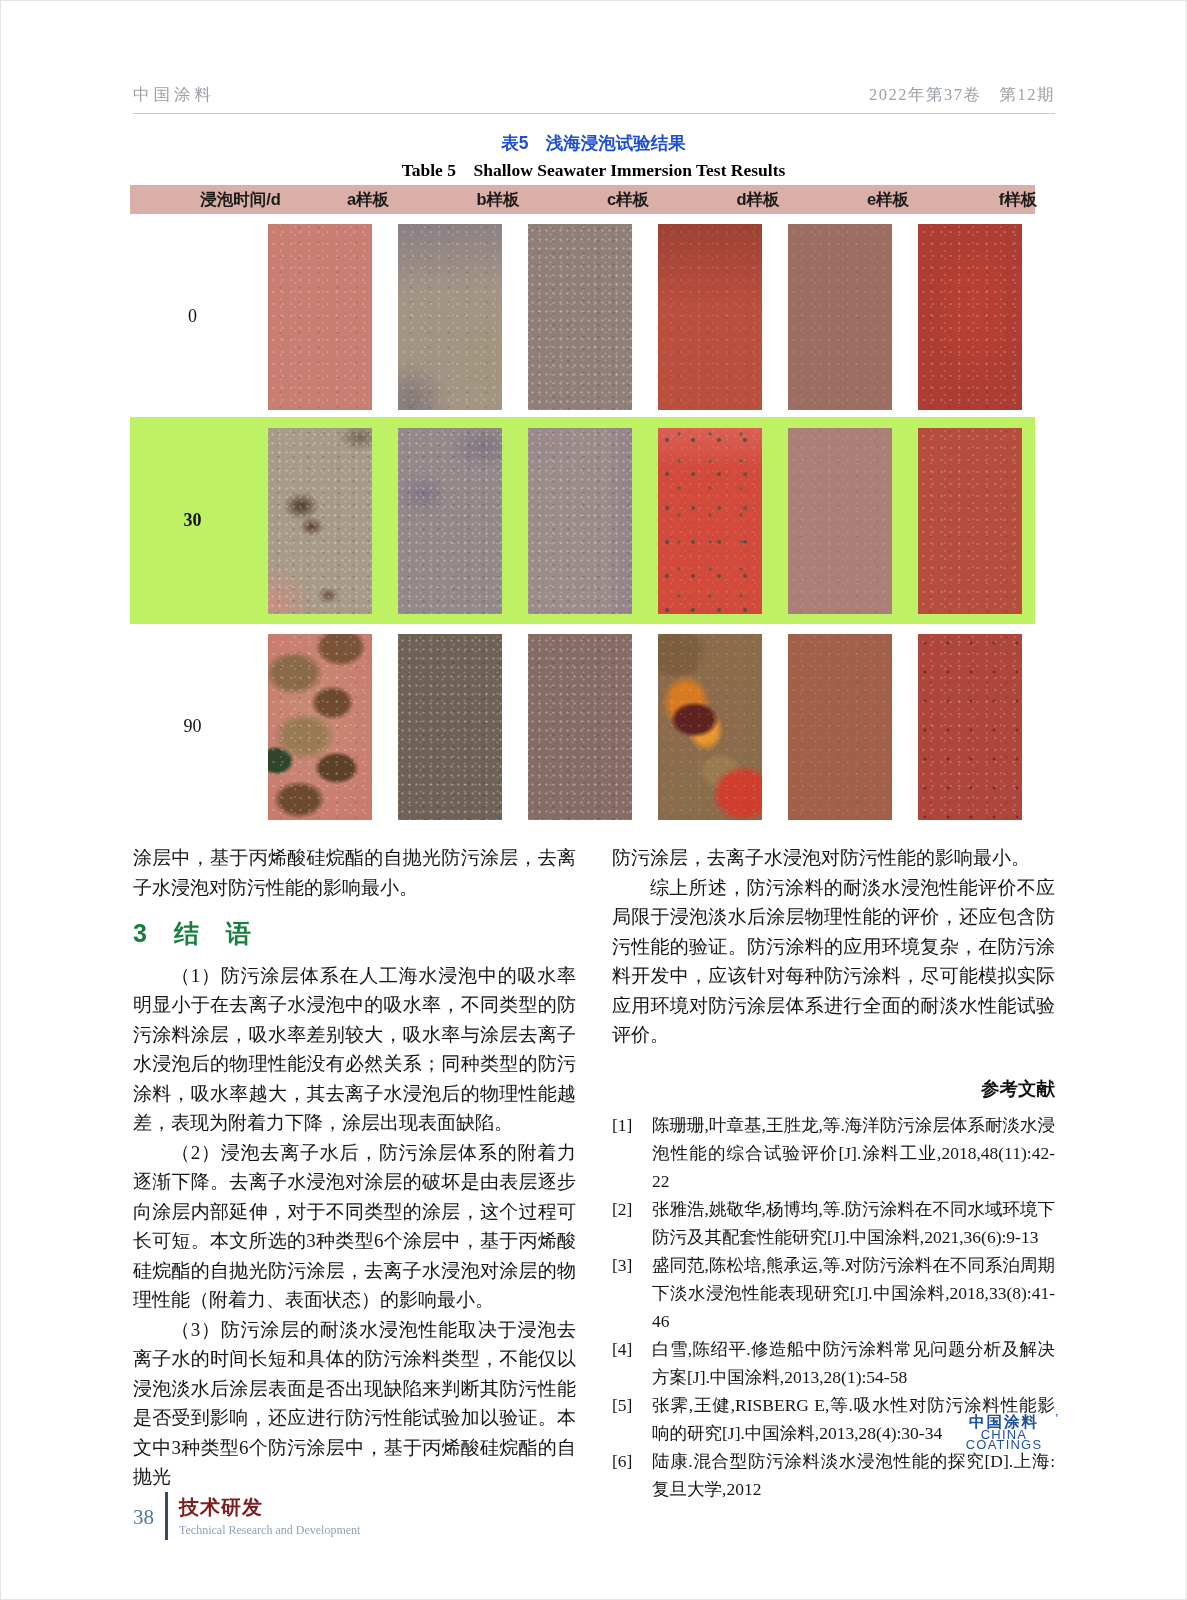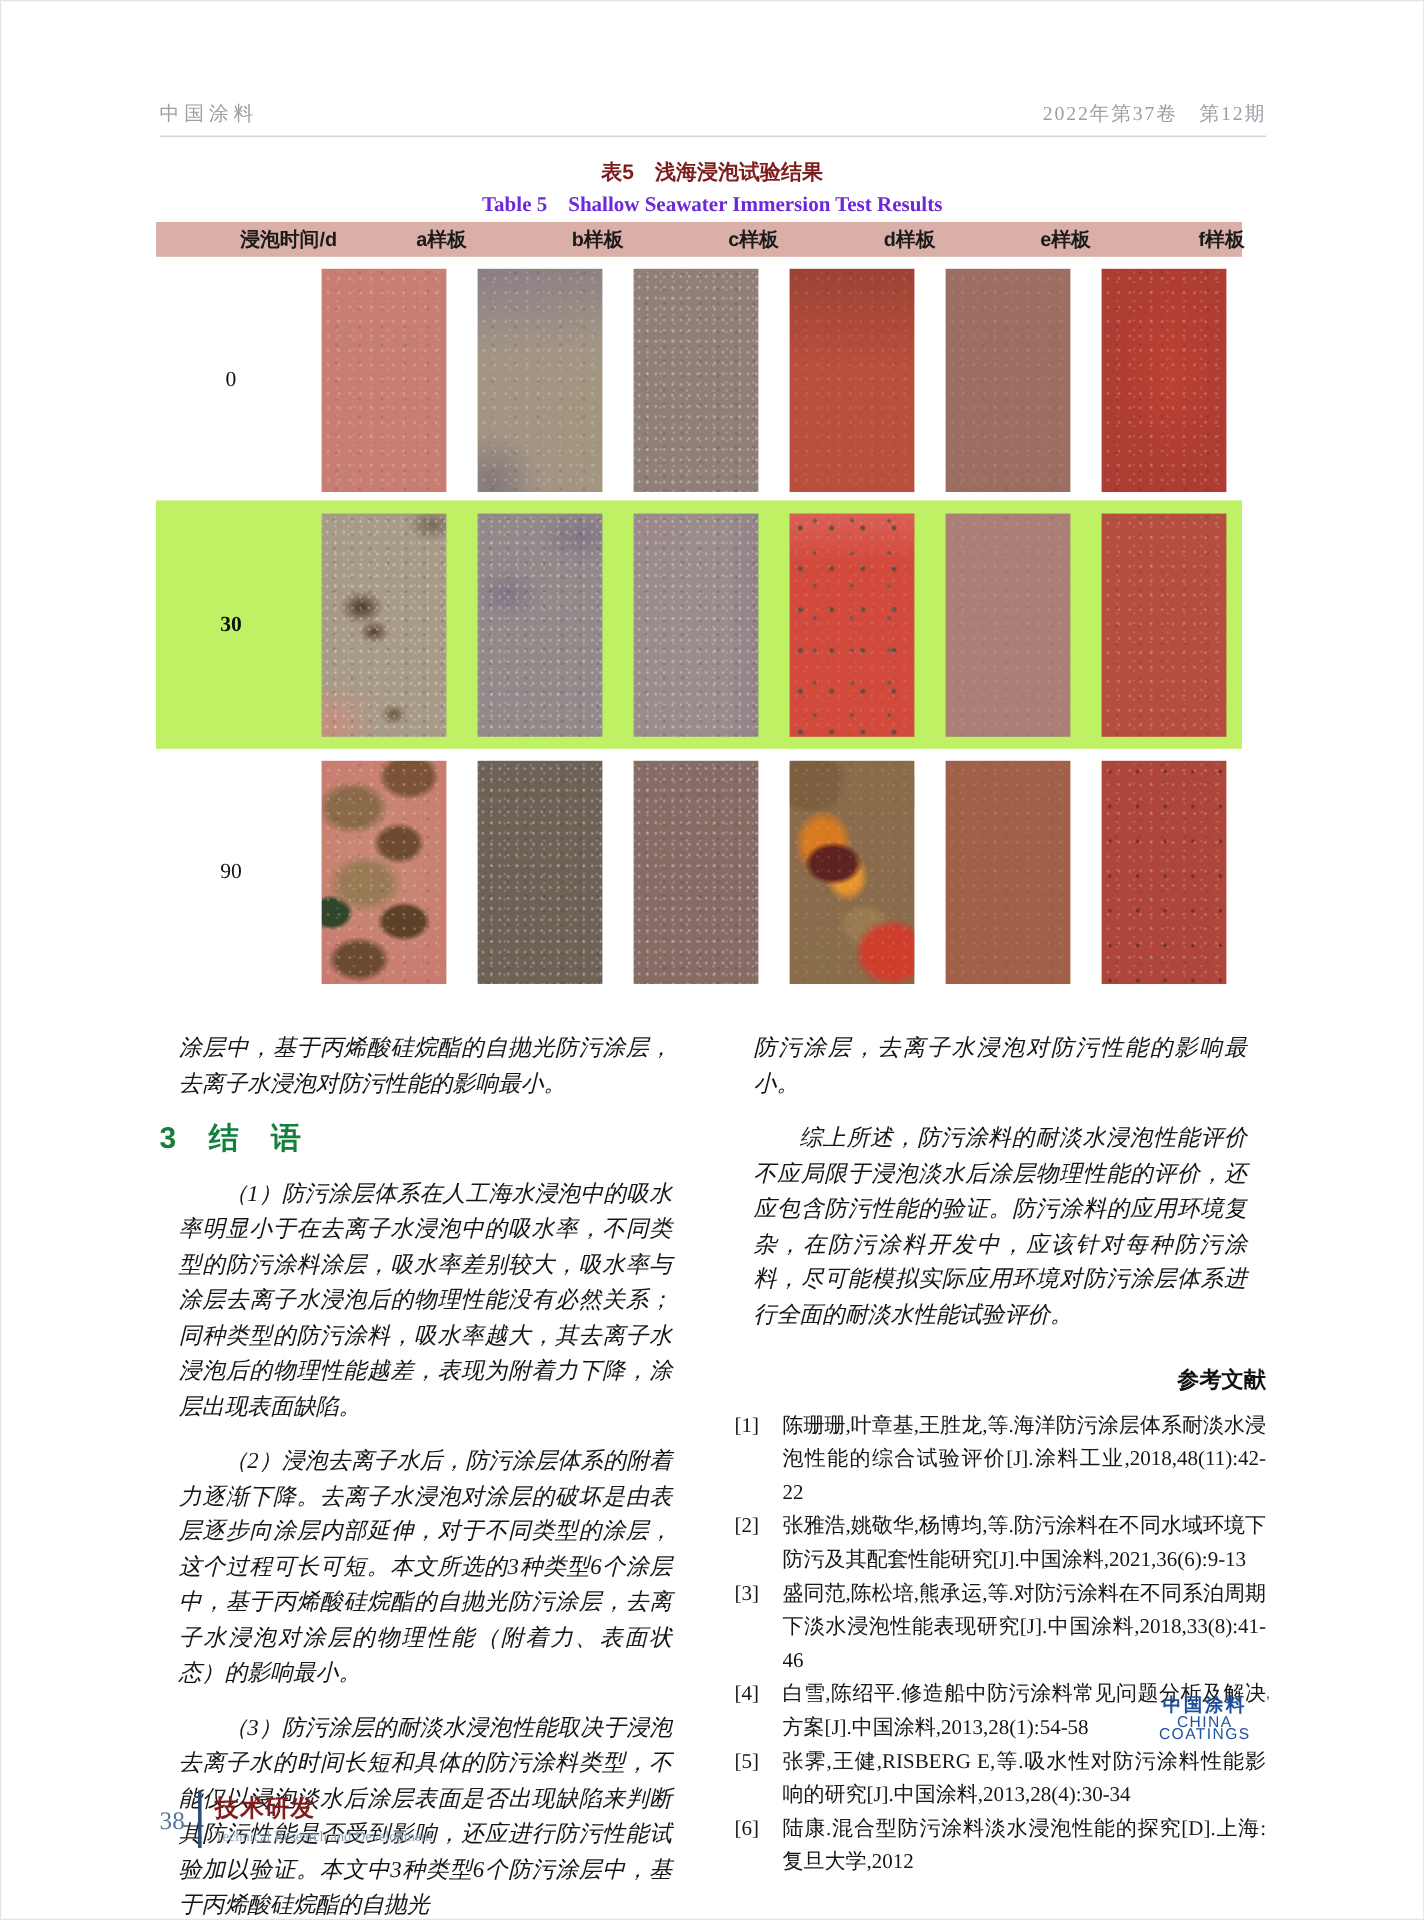--- a/index.html
+++ b/index.html
@@ -16,25 +16,25 @@
     font-size:16.5px;color:#99a0a7;
   }
   .pg-header .journal{letter-spacing:4px;}
   .pg-header .issue{letter-spacing:1.5px;}
   .header-rule{position:absolute;top:113px;left:133px;width:922px;border-top:1.5px solid #c6cbcf;}
 
   
   .tbl-title-zh{
     position:absolute;top:131px;left:0;width:100%;text-align:center;
     font-family:"Liberation Sans","DejaVu Sans",sans-serif;
-    font-weight:bold;font-size:17.5px;color:#7f1d1d;
+    font-weight:bold;font-size:17.5px;color:#1d4ed8;
   }
   .tbl-title-en{
     position:absolute;top:158px;left:0;width:100%;text-align:center;
-    font-weight:bold;font-size:17.5px;color:#6d28d9;
+    font-weight:bold;font-size:17.5px;color:#000000;
   }
 
   
   .imm-table{position:absolute;top:185px;left:130px;width:905px;}
   .tbl-head{
     display:grid;grid-template-columns:125px repeat(6,130px);
     height:29px;align-items:center;text-align:center;
     font-family:"Liberation Sans","DejaVu Sans",sans-serif;
     font-weight:600;font-size:16.5px;color:#1a1a1a;padding-left:48px;
   }
@@ -110,21 +110,21 @@
   .ph-90f::before{
     background-repeat:repeat;background-size:23px 29px;
     background-image:radial-gradient(circle 1.8px at 7px 9px, rgba(60,30,25,.55) 60%, rgba(60,30,25,0) 100%);}
 
   
   .body-cols{
     position:absolute;top:843px;left:133px;width:922px;
     display:flex;gap:36px;
   }
   .col{width:443px;font-size:19px;line-height:29.5px;text-align:justify;color:#151515;}
-  .col p{margin:16px;font-style:italic;}
+  .col p{margin:0;}
   .ind{text-indent:2em;}
   .sec-head{
     font-family:"Liberation Sans","DejaVu Sans",sans-serif;
     color:#b5392b;font-weight:bold;font-size:25px;
     margin:17px 0 12px 0;letter-spacing:1px;
   }
   .refs-head{
     font-family:"Liberation Sans","DejaVu Sans",sans-serif;
     font-weight:bold;font-size:18.5px;text-align:right;
     margin:24px 0 8px 0;color:#111;

